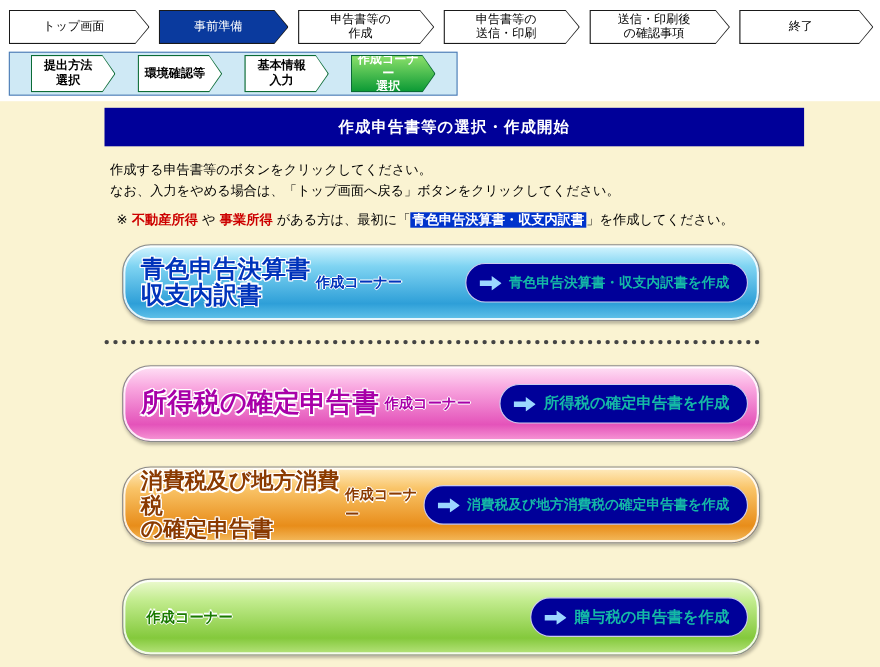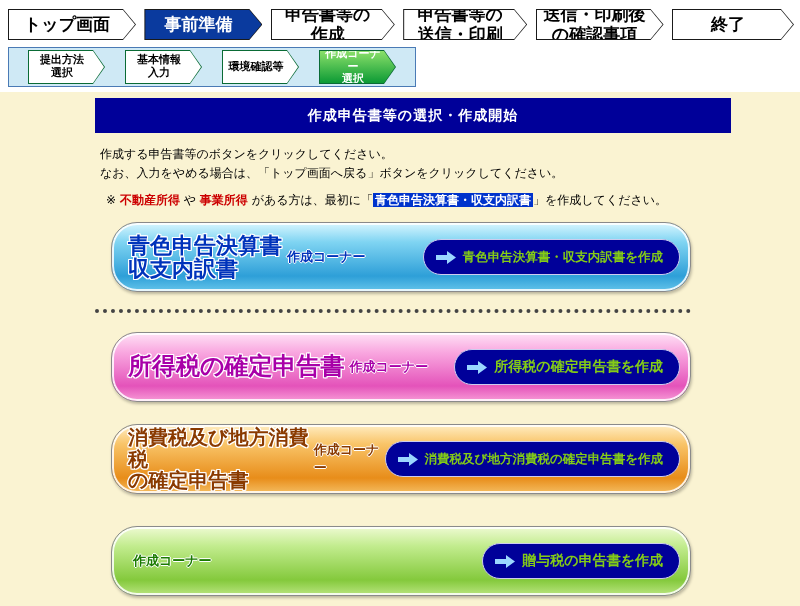--- a/index.html
+++ b/index.html
@@ -18,21 +18,21 @@
   .step { position:relative; height:31px; }
   .step .shape {
     position:absolute; inset:0; background:#1a1a1a;
     clip-path:polygon(0 0, calc(100% - 13px) 0, 100% 50%, calc(100% - 13px) 100%, 0 100%);
   }
   .step .inner {
     position:absolute; left:1px; top:1px; right:1px; bottom:1px;
     background:#ffffff;
     clip-path:polygon(0 0, calc(100% - 12px) 0, 100% 50%, calc(100% - 12px) 100%, 0 100%);
     display:flex; align-items:center; justify-content:center;
-    text-align:center; font-size:17px; font-weight:bold; color:#000;
+    text-align:center; font-size:11px; font-weight:normal; color:#000;
     line-height:1.15; white-space:pre-line; padding-right:10px;
   }
   .step.active .inner { background:#0a3a9e; color:#fff; }
 
   .substrip {
     position:absolute; top:47px; left:8px; width:408px; height:40px;
     background:#cfe9f5; border:1px solid #4a7ab5;
     display:flex; align-items:center; padding:0 19px; gap:20px;
   }
   .substep { position:relative; height:34px; flex:1; }
@@ -80,21 +80,21 @@
     text-shadow:1px 0 #fff,-1px 0 #fff,0 1px #fff,0 -1px #fff,1px 1px #fff,-1px -1px #fff,1px -1px #fff,-1px 1px #fff;
   }
   .big-btn .corner {
     font-weight:bold; font-size:13px; margin-left:5px; align-self:center;
     text-shadow:1px 0 #fff,-1px 0 #fff,0 1px #fff,0 -1px #fff;
   }
   .pill {
     margin-left:auto; background:#000099;
     border:1px solid #ccccee; border-radius:18px;
     height:36px; display:flex; align-items:center; gap:7px;
-    padding:0 16px 0 12px; color:#84cc16; font-weight:bold; font-size:14px;
+    padding:0 16px 0 12px; color:#14b8a6; font-weight:bold; font-size:14px;
     white-space:nowrap;
   }
   .pill.small { font-size:12.5px; }
   .arrow-ic { display:flex; align-items:center; }
 
   .big-btn.blue   { background:linear-gradient(180deg,#d8f6ff 0%,#7fd4f2 28%,#2e9fd8 78%,#63c4ea 100%); }
   .big-btn.blue .title, .big-btn.blue .corner { color:#0033bb; }
   .big-btn.blue .title { font-size:22px; }
 
   .big-btn.pink   { background:linear-gradient(180deg,#ffe2f6 0%,#f9a8e0 28%,#e453ba 78%,#f79ad6 100%);justify-content:flex-end; }
@@ -148,26 +148,26 @@
   </div>
 
   <div class="substrip">
     <div class="substep">
       <div class="shape"></div>
       <div class="inner">提出方法
 選択</div>
     </div>
     <div class="substep">
       <div class="shape"></div>
+      <div class="inner">環境確認等</div>
+    </div>
+    <div class="substep">
+      <div class="shape"></div>
       <div class="inner">基本情報
 入力</div>
-    </div>
-    <div class="substep">
-      <div class="shape"></div>
-      <div class="inner">環境確認等</div>
     </div>
     <div class="substep active">
       <div class="shape"></div>
       <div class="inner">作成コーナー
 選択</div>
     </div>
   </div>
 </div>
 
 <div class="title-bar">作成申告書等の選択・作成開始</div>

